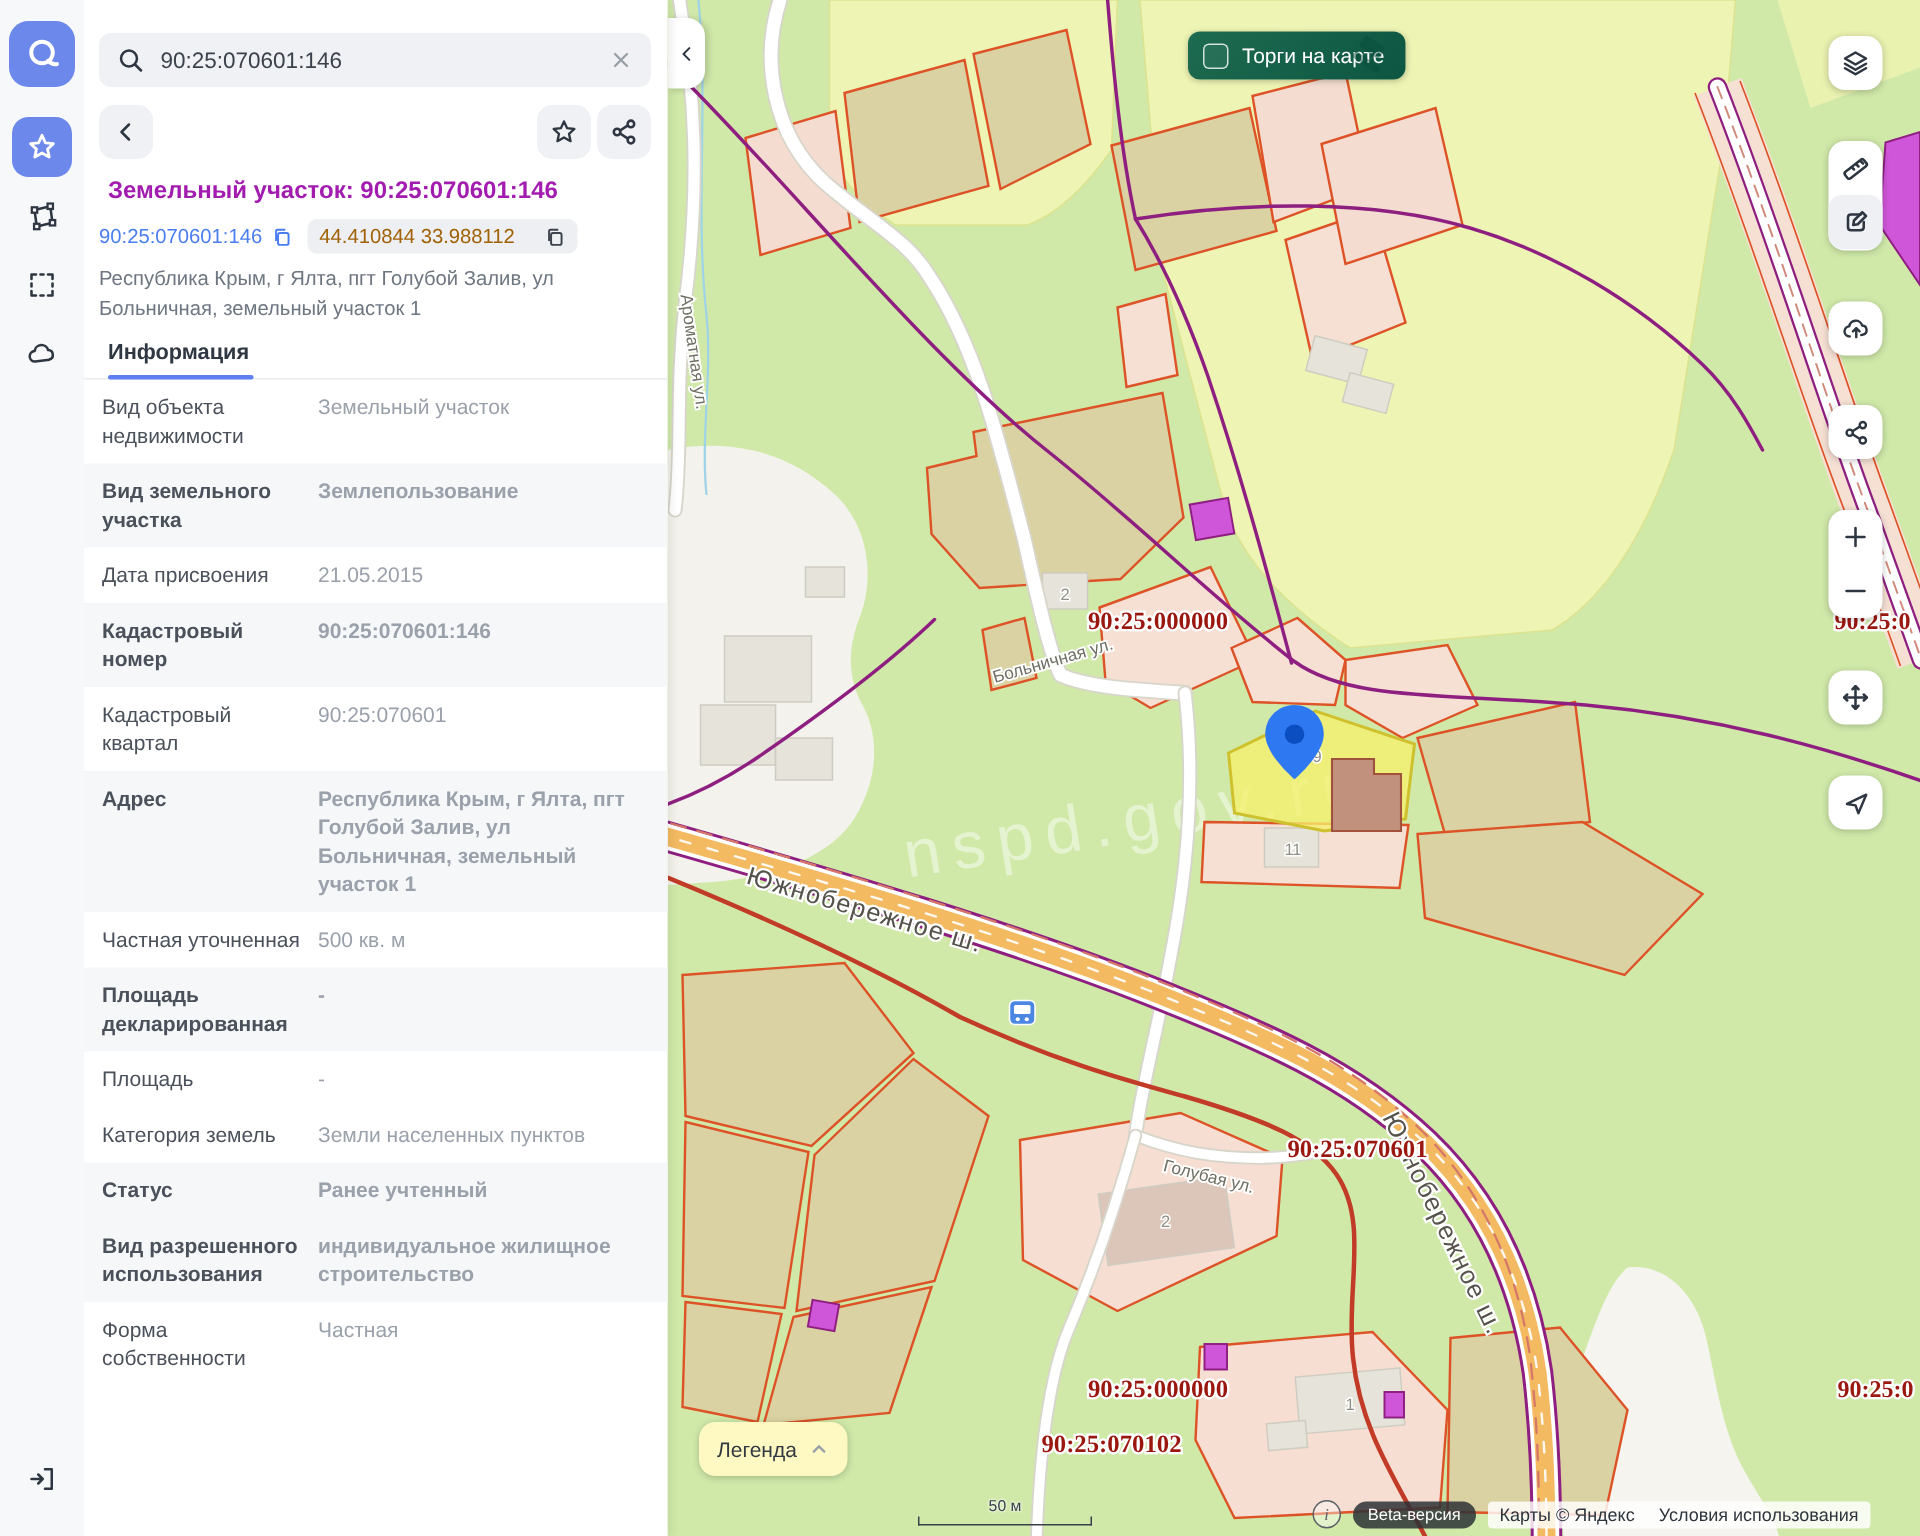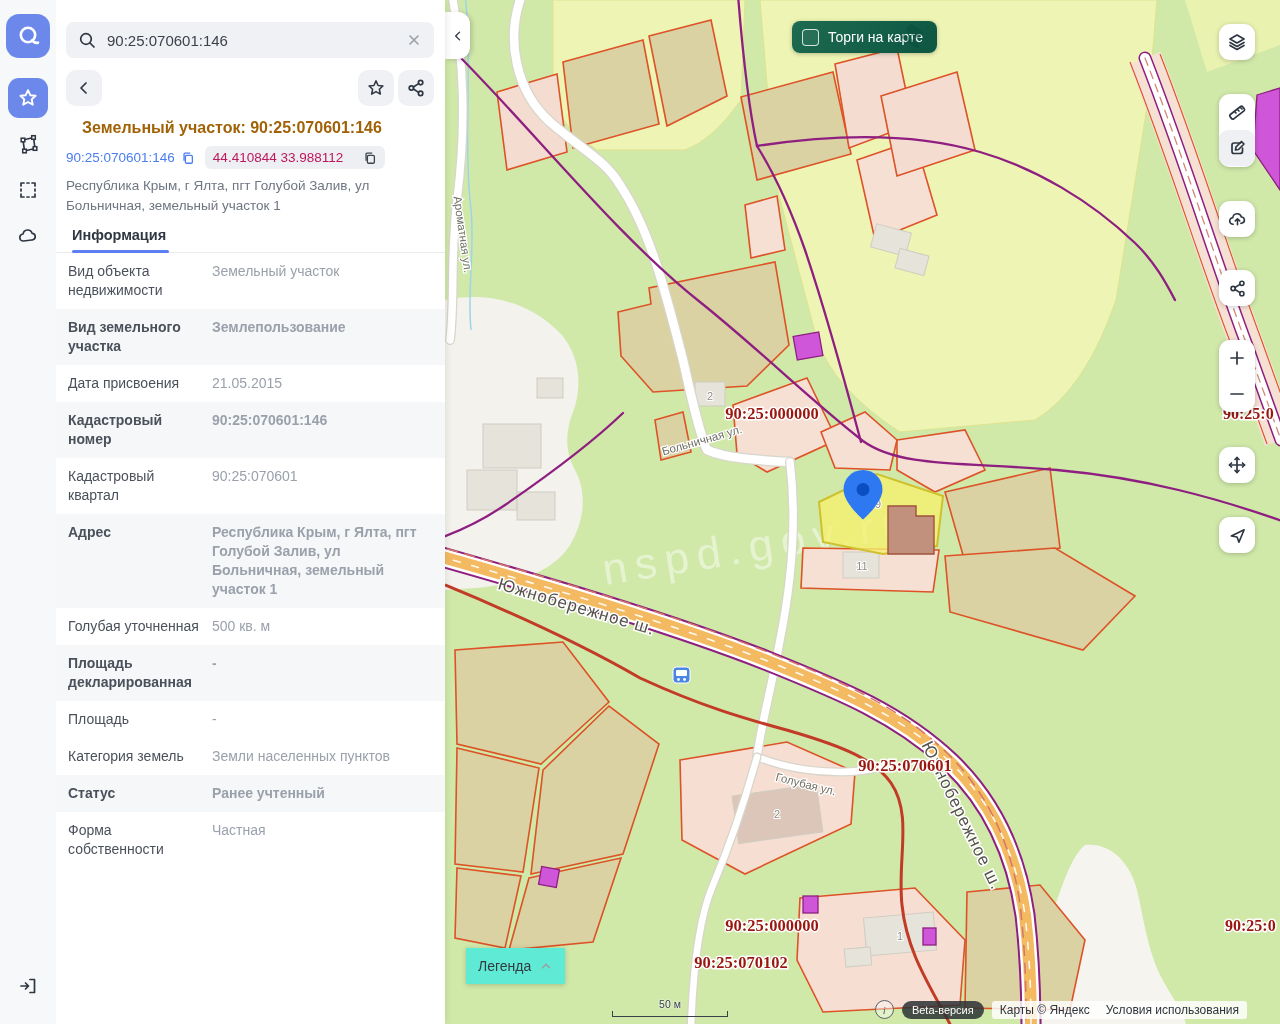--- a/index.html
+++ b/index.html
@@ -21,25 +21,25 @@
 
   
   .panel{width:389px;flex:none;background:#fff;position:relative;z-index:20;
     box-shadow:2px 0 6px rgba(0,0,0,.08);}
   .searchbar{position:absolute;left:10px;top:22px;width:368px;height:36px;background:#f0f1f4;
     border-radius:8px;display:flex;align-items:center;padding:0 12px;box-sizing:border-box;}
   .searchbar input{border:none;outline:none;background:transparent;flex:1;font-size:15px;
     color:#3c424c;margin-left:9px;font-family:"Liberation Sans",sans-serif;}
   .ptool{position:absolute;top:70px;width:36px;height:36px;border-radius:10px;background:#f0f1f4;
     display:flex;align-items:center;justify-content:center;}
-  .title{position:absolute;left:26px;top:119px;font-size:16px;font-weight:700;color:#a16207;}
+  .title{position:absolute;left:16px;top:119px;font-size:16px;font-weight:700;color:#a21caf;}
   .chips{position:absolute;left:10px;top:146px;display:flex;align-items:center;gap:10px;}
   .chip-link{display:flex;align-items:center;gap:6px;color:#4a7df0;font-size:13.5px;}
   .chip-gray{display:flex;align-items:center;gap:20px;background:#edeff2;border-radius:6px;
-    padding:4px 8px;color:#be185d;font-size:13.5px;}
+    padding:4px 8px;color:#a16207;font-size:13.5px;}
   .address{position:absolute;left:10px;top:176px;width:320px;font-size:13.5px;line-height:20px;color:#6e7681;}
   .tab{position:absolute;left:16px;top:227px;font-size:14.5px;font-weight:700;color:#2f3742;}
   .tabline{position:absolute;left:16px;top:250px;width:97px;height:3px;border-radius:2px;background:#5d7ff2;}
   .divider{position:absolute;left:0;top:252px;width:389px;height:1px;background:#e9ebee;}
   .rows{position:absolute;left:0;top:253px;width:389px;}
   .row{display:flex;padding:9px 16px 9px 12px;box-sizing:border-box;font-size:14px;line-height:19px;}
   .row.alt{background:#f6f7f9;font-weight:bold;}
   .row .lbl{width:132px;flex:none;color:#4b515b;}
   .row .val{flex:1;padding-left:12px;color:#9aa1ab;}
 
@@ -58,21 +58,21 @@
   .trade .cb{width:15px;height:15px;border:1.5px solid rgba(255,255,255,.8);border-radius:4px;
     background:rgba(255,255,255,.06);flex:none;}
   .trade .deco{position:absolute;right:6px;top:2px;opacity:.45;}
 
   .rtools{position:absolute;right:25px;top:0;width:36px;z-index:5;}
   .rbox{position:absolute;left:0;width:36px;background:#fff;border-radius:11px;
     box-shadow:0 1px 5px rgba(0,0,0,.22);display:flex;flex-direction:column;align-items:center;}
   .slot{width:36px;height:36px;display:flex;align-items:center;justify-content:center;}
   .slot.hl{background:#eef0f3;border-radius:9px;}
 
-  .legend{position:absolute;left:21px;top:948px;height:36px;background:#5eead4;border-radius:0;
+  .legend{position:absolute;left:21px;top:948px;height:36px;background:#fef9c3;border-radius:11px;
     box-shadow:0 1px 5px rgba(0,0,0,.2);display:flex;align-items:center;gap:8px;padding:0 12px;
     font-size:14px;color:#333a42;z-index:5;}
 
   .scale{position:absolute;left:167px;bottom:7px;width:116px;z-index:5;text-align:center;
     font-size:10.5px;color:#39404a;text-shadow:0 0 2px #fff,0 0 2px #fff;}
   .scale .bar{height:5px;border-left:1.2px solid #39404a;border-right:1.2px solid #39404a;
     border-bottom:1.4px solid #39404a;margin-top:1px;}
 
   .attrib{position:absolute;right:33px;bottom:5px;display:flex;align-items:center;gap:8px;z-index:5;}
   .info-ic{width:17px;height:17px;border:1.5px solid #5c6166;border-radius:50%;color:#5c6166;
@@ -222,38 +222,42 @@
         </div>
       <div class="row">
           <div class="lbl">Кадастровый квартал</div>
           <div class="val">90:25:070601</div>
         </div>
       <div class="row alt">
           <div class="lbl">Адрес</div>
           <div class="val">Республика Крым, г Ялта, пгт Голубой Залив, ул Больничная, земельный участок 1</div>
         </div>
       <div class="row">
-          <div class="lbl">Голубая уточненная</div>
+          <div class="lbl">Частная уточненная</div>
           <div class="val">500 кв. м</div>
         </div>
       <div class="row alt">
           <div class="lbl">Площадь декларированная</div>
           <div class="val">-</div>
         </div>
       <div class="row">
           <div class="lbl">Площадь</div>
           <div class="val">-</div>
         </div>
       <div class="row">
           <div class="lbl">Категория земель</div>
           <div class="val">Земли населенных пунктов</div>
         </div>
       <div class="row alt">
           <div class="lbl">Статус</div>
           <div class="val">Ранее учтенный</div>
+        </div>
+      <div class="row alt">
+          <div class="lbl">Вид разрешенного использования</div>
+          <div class="val">индивидуальное жилищное строительство</div>
         </div>
       <div class="row">
           <div class="lbl">Форма собственности</div>
           <div class="val">Частная</div>
         </div>
     </div>
   </div>
 
   <div class="map">
     <svg class="base" width="835" height="1024" viewBox="0 0 835 1024">

